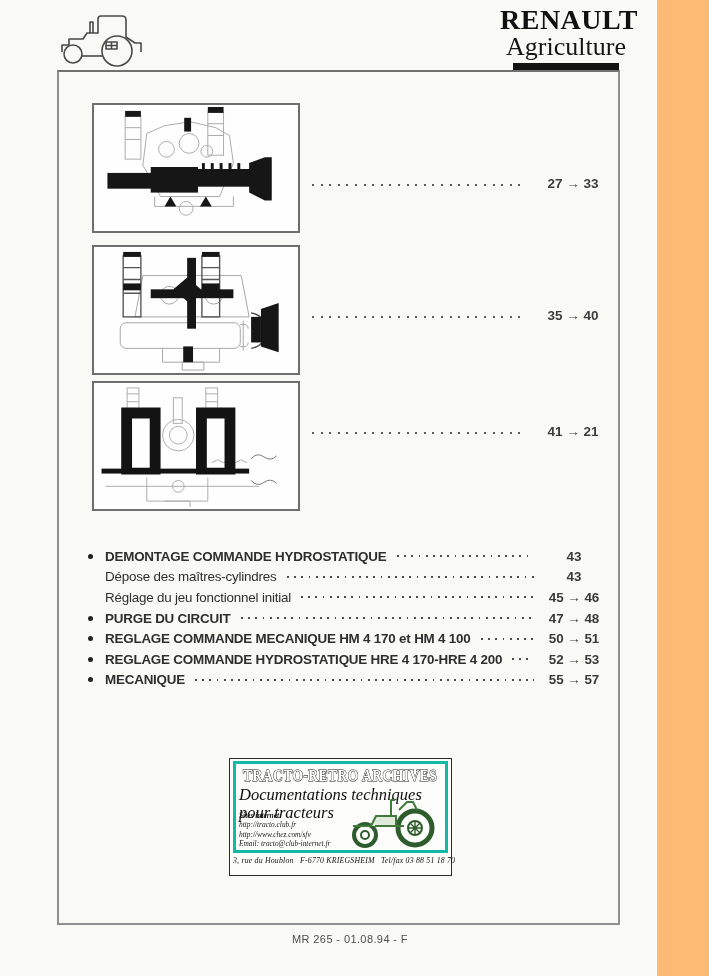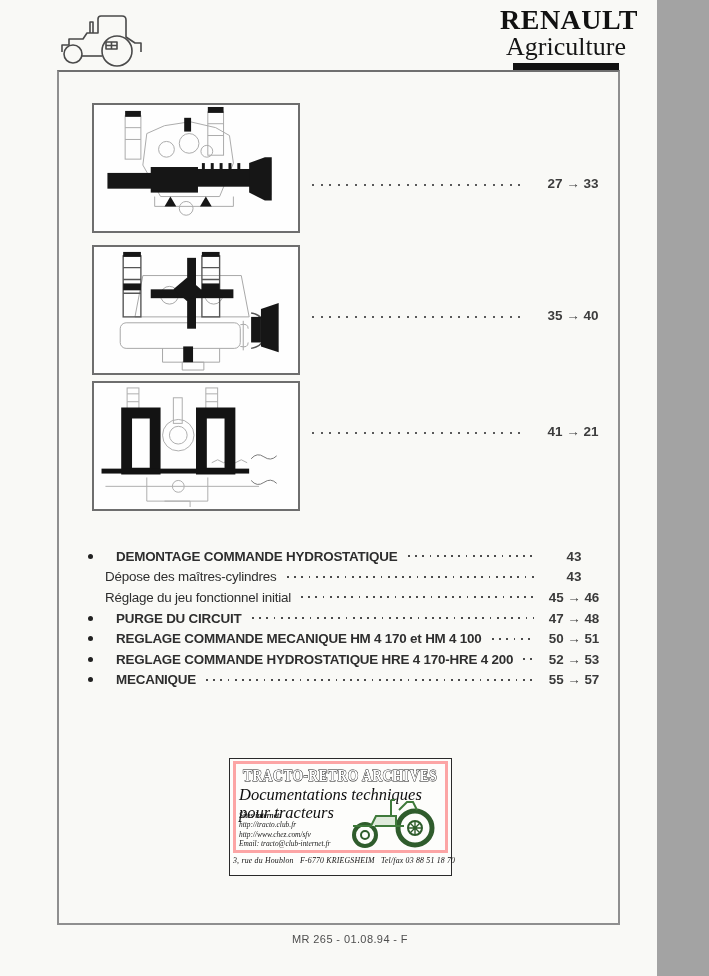--- a/index.html
+++ b/index.html
@@ -1,18 +1,18 @@
 <!DOCTYPE html>
 <html><head>
 <meta charset="utf-8">
 <style>
   * { margin:0; padding:0; box-sizing:border-box; }
   html,body { width:709px; height:976px; background:#ffffff; }
   body { font-family:"Liberation Sans", sans-serif; color:#2f2f2f; }
-  .page { position:relative; width:709px; height:976px; background:#a3a3a3; overflow:hidden; }
+  .page { position:relative; width:709px; height:976px; background:#fdba74; overflow:hidden; }
   .scan { position:absolute; left:0; top:0; width:657px; height:976px; background:#f9f9f6; }
 
   
   .tractor-icon { position:absolute; left:58px; top:6px; width:90px; height:64px; }
   .brand { position:absolute; left:500px; top:5px; width:132px; text-align:center; }
   .brand-name { font-family:"Liberation Serif", serif; font-weight:bold; font-size:28px; line-height:1.05; color:#111; letter-spacing:0.5px; }
   .brand-sub  { font-family:Liberation Serif, serif; font-size:26px; line-height:1.0; color:#151515; }
   .brand-bar  { width:106px; height:9px; background:#121212; margin:3px auto 0 auto; }
 
   
@@ -34,29 +34,29 @@
   .fig-pages { position:absolute; left:538px; width:70px; text-align:center;
       font-size:13.5px; font-weight:600; color:#3d3d3d; white-space:nowrap; }
   .fp1 { top:176px; } .fp2 { top:308px;text-align:center; } .fp3 { top:424px; }
 
   
   .toc { position:absolute; left:88px; top:546px; width:518px; }
   .row { display:flex; align-items:center; height:20.6px; }
   .bcell { width:17px; display:flex; align-items:center; }
   .dot { width:5px; height:5px; border-radius:50%; background:#222; }
   .lbl { white-space:nowrap; font-size:13.4px; color:#2e2e2e; letter-spacing:-0.2px; }
-  .lbl.b { font-weight:700;margin-left:11px; }
+  .lbl.b { font-weight:700; }
   .lead { flex:1; height:2px; margin:0 8px 0 10px; min-width:4px;
       background:repeating-linear-gradient(to right,#4c4c4c 0 1.8px, transparent 1.8px 7.2px); }
   .pg { width:64px; text-align:center; font-size:13.4px; font-weight:600; color:#3a3a3a; white-space:nowrap; }
 
   
   .stamp { position:absolute; left:229px; top:758px; width:223px; height:118px;
            background:#fdfdfb; border:1px solid #2a2a2a; padding:2px 3px; }
-  .stamp-inner { position:relative; border:3px solid #fca5a5; height:92px; background:#fdfdfb; padding:0 3px; overflow:hidden; }
+  .stamp-inner { position:relative; border:3px solid #14b8a6; height:92px; background:#fdfdfb; padding:0 3px; overflow:hidden; }
   .stamp-title-svg { display:block; width:100%; height:21px; margin-top:1px; }
   .stamp-line1, .stamp-line2 { font-family:"Liberation Serif", serif; font-style:italic;
       font-size:16.5px; line-height:1.08; color:#0e0e0e; white-space:nowrap; }
   .stamp-small { position:absolute; left:3px; bottom:1px; font-family:"Liberation Serif", serif;
       font-style:italic; font-size:7.4px; line-height:1.3; color:#1a1a1a; }
   .stamp-small .hd { font-weight:bold; }
   .stamp-tractor { position:absolute; right:0; bottom:0; width:100px; height:62px; }
   .stamp-address { font-family:"Liberation Serif", serif; font-style:italic; font-size:7.8px;
       color:#111; margin-top:3px; white-space:pre; letter-spacing:0.2px; }
 

